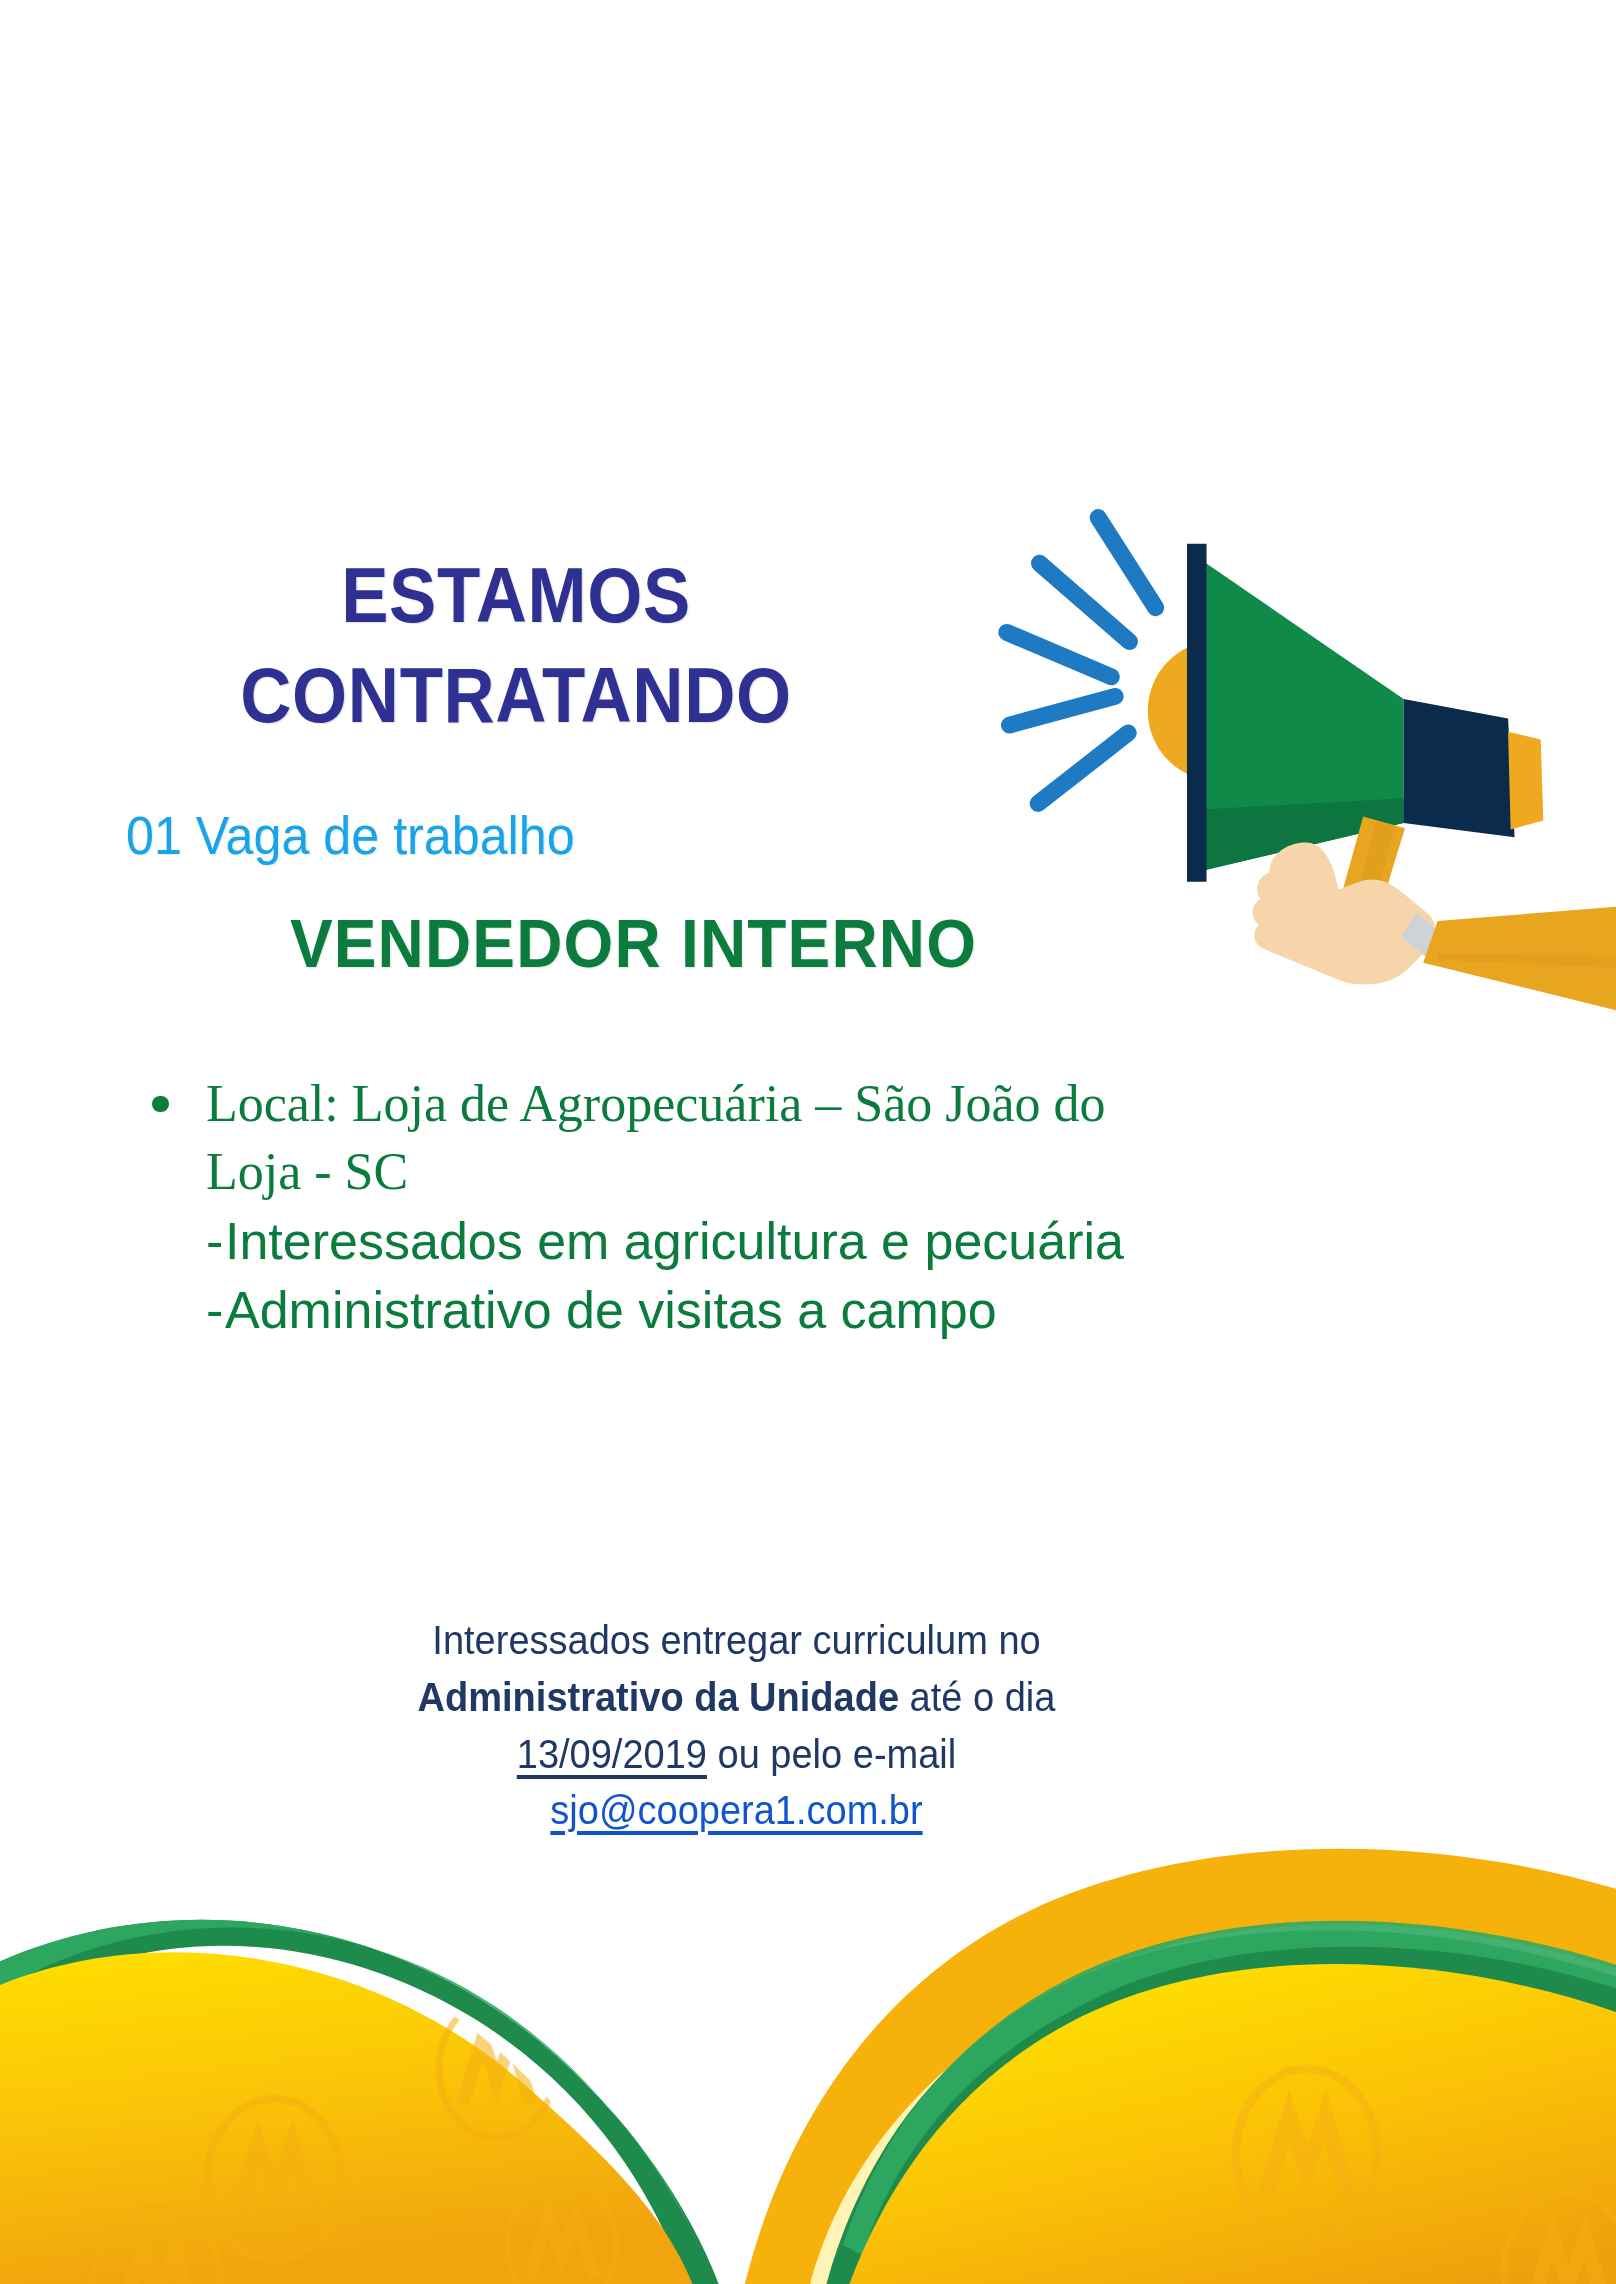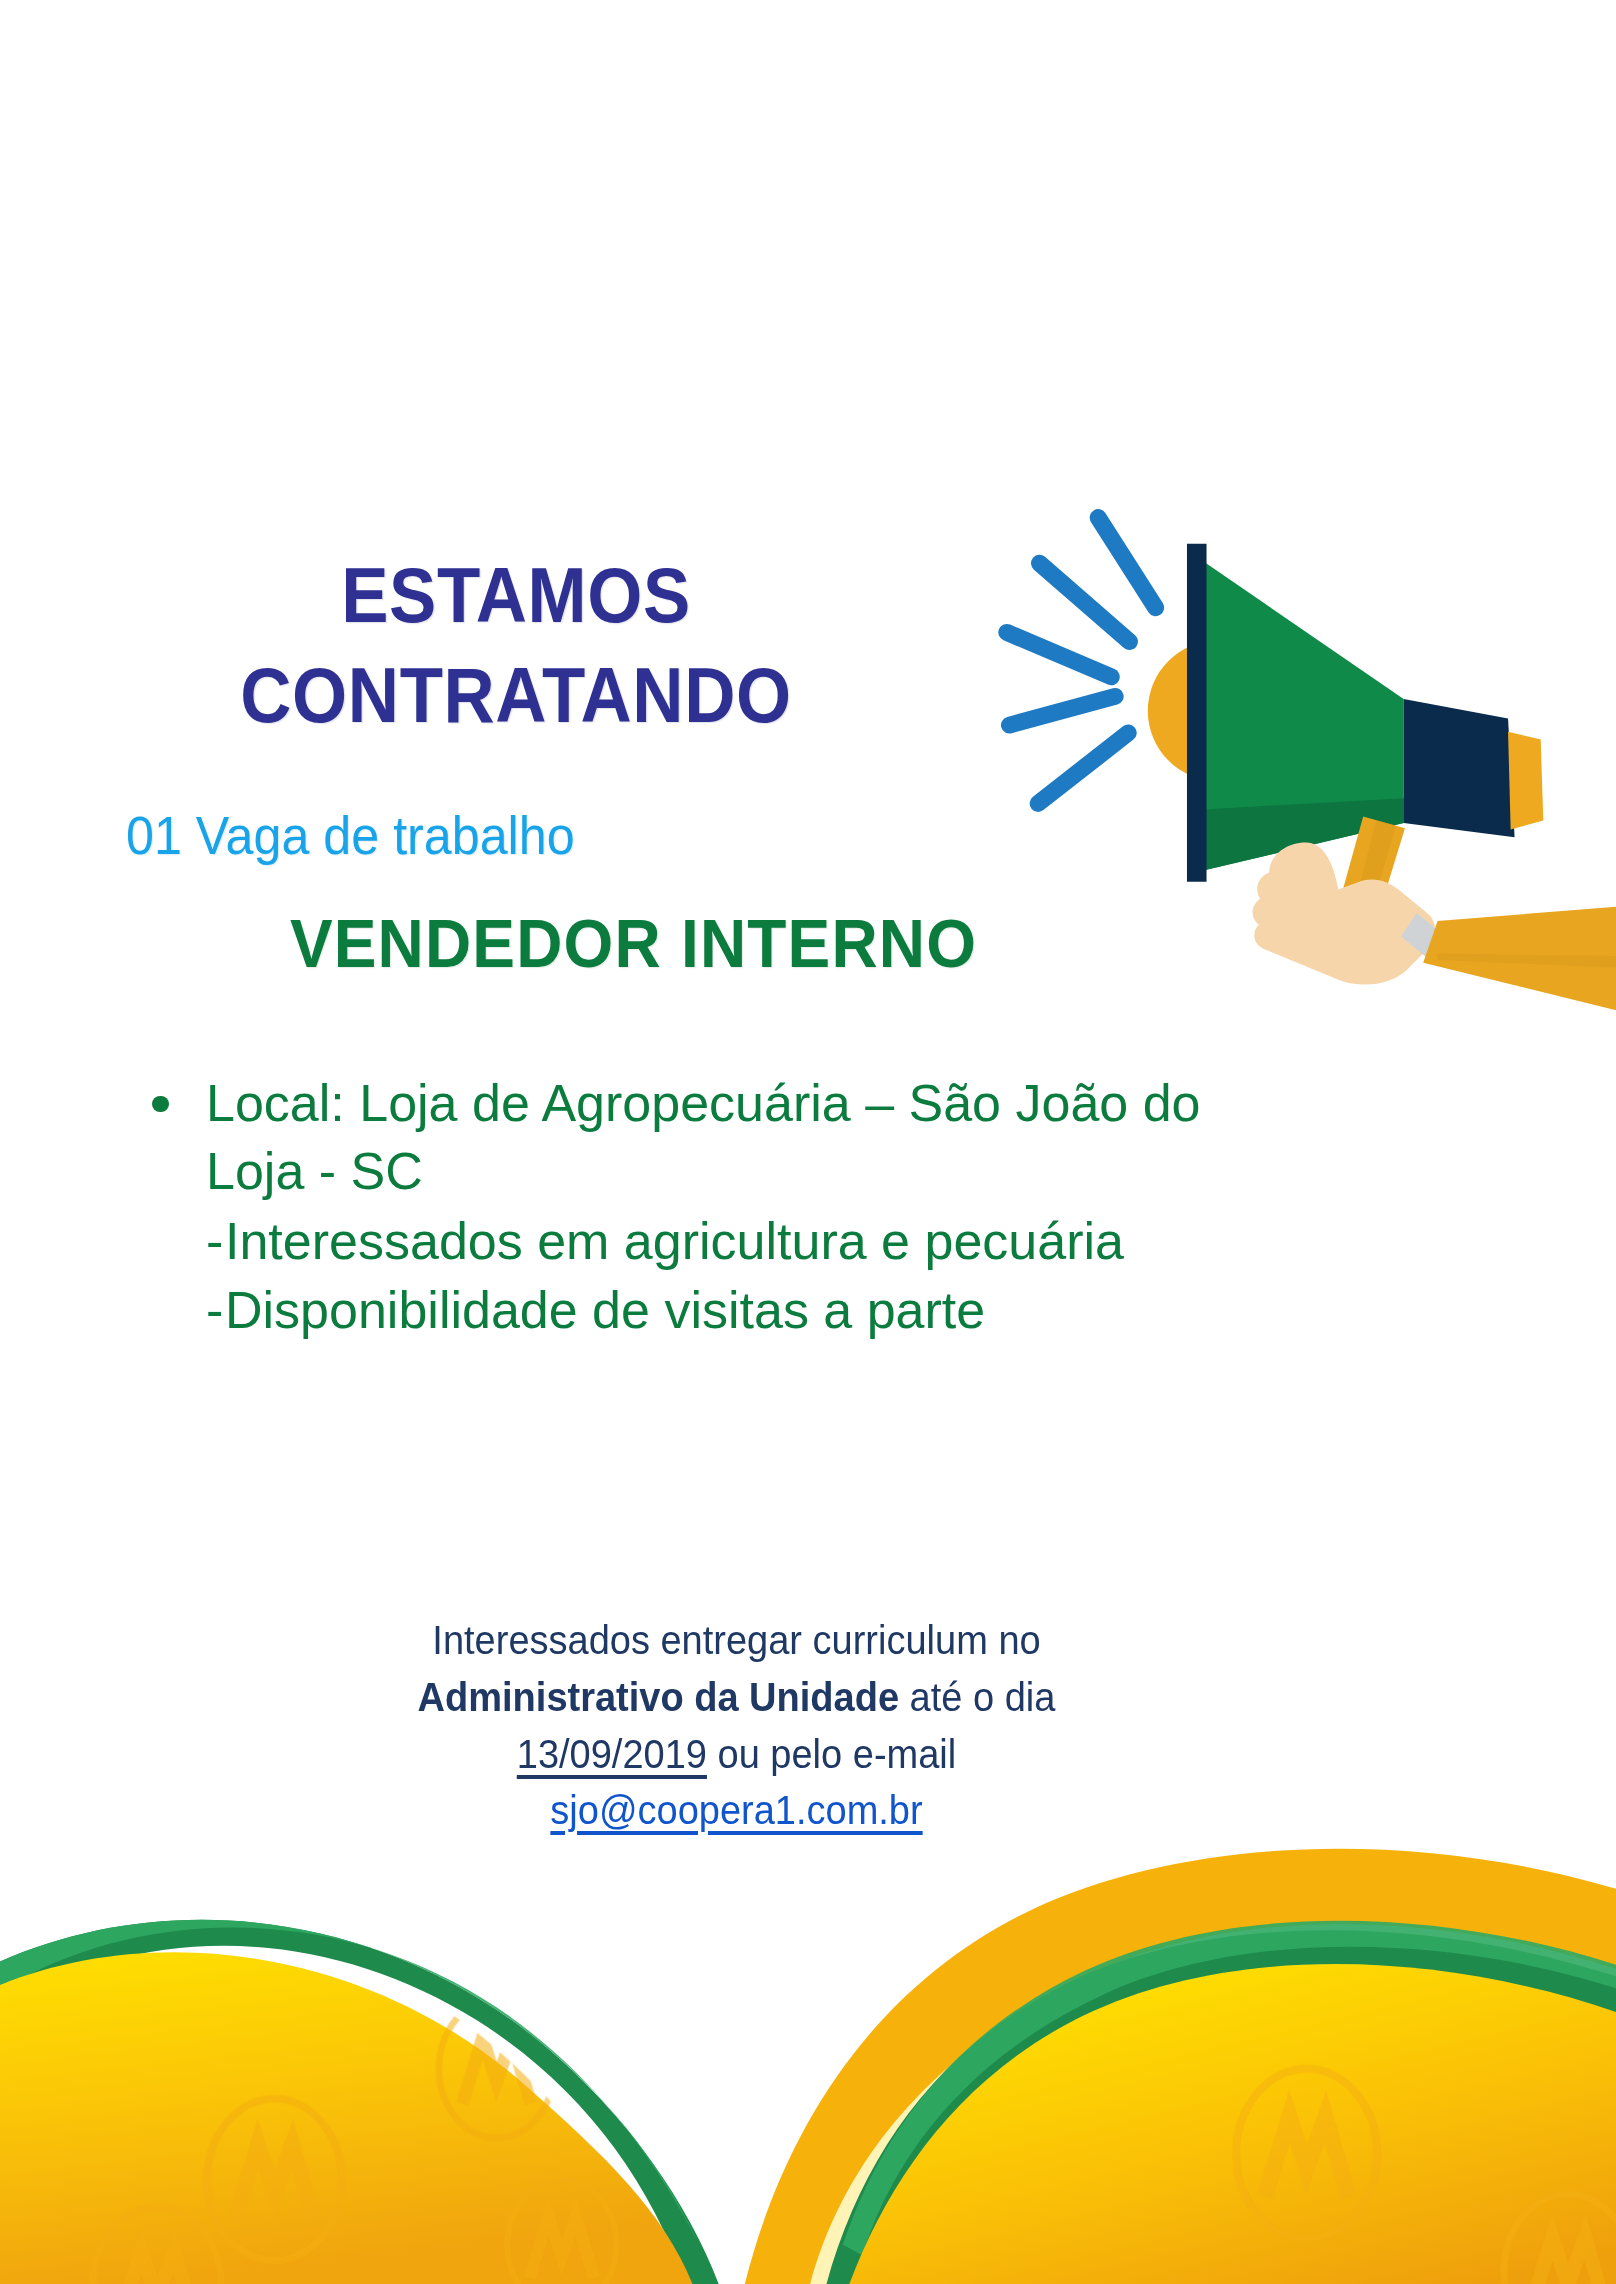--- a/index.html
+++ b/index.html
@@ -104,21 +104,21 @@
   .bl::before{
     content:"";
     position:absolute;
     left:18.3px;
     top:26px;
     width:16.3px;
     height:16.3px;
     border-radius:50%;
     background:#0B7C3E;
   }
-  .bl .ind{display:block;}
+  .bl .ind{display:block;font-family:Liberation Serif, serif;}
   .subline{
     padding-left:91px;
     position:relative;
     margin-top:1.3px;
   }
   .subline .dashmark{
     position:absolute;
     left:72px;
   }
 
@@ -217,21 +217,21 @@
 
 
 
     <div class="subline">
       <span class="dashmark">-</span>
       <span>Interessados em agricultura e pecuária</span>
     </div>
 
     <div class="subline">
       <span class="dashmark">-</span>
-      <span>Disponibilidade de visitas a parte</span>
+      <span>Administrativo de visitas a campo</span>
     </div>
 
   </div>
 
   <div class="contact">
     <div>Interessados entregar curriculum no</div>
     <div>
       <b>Administrativo da Unidade</b><span> até o dia</span>
     </div>
     <div>

